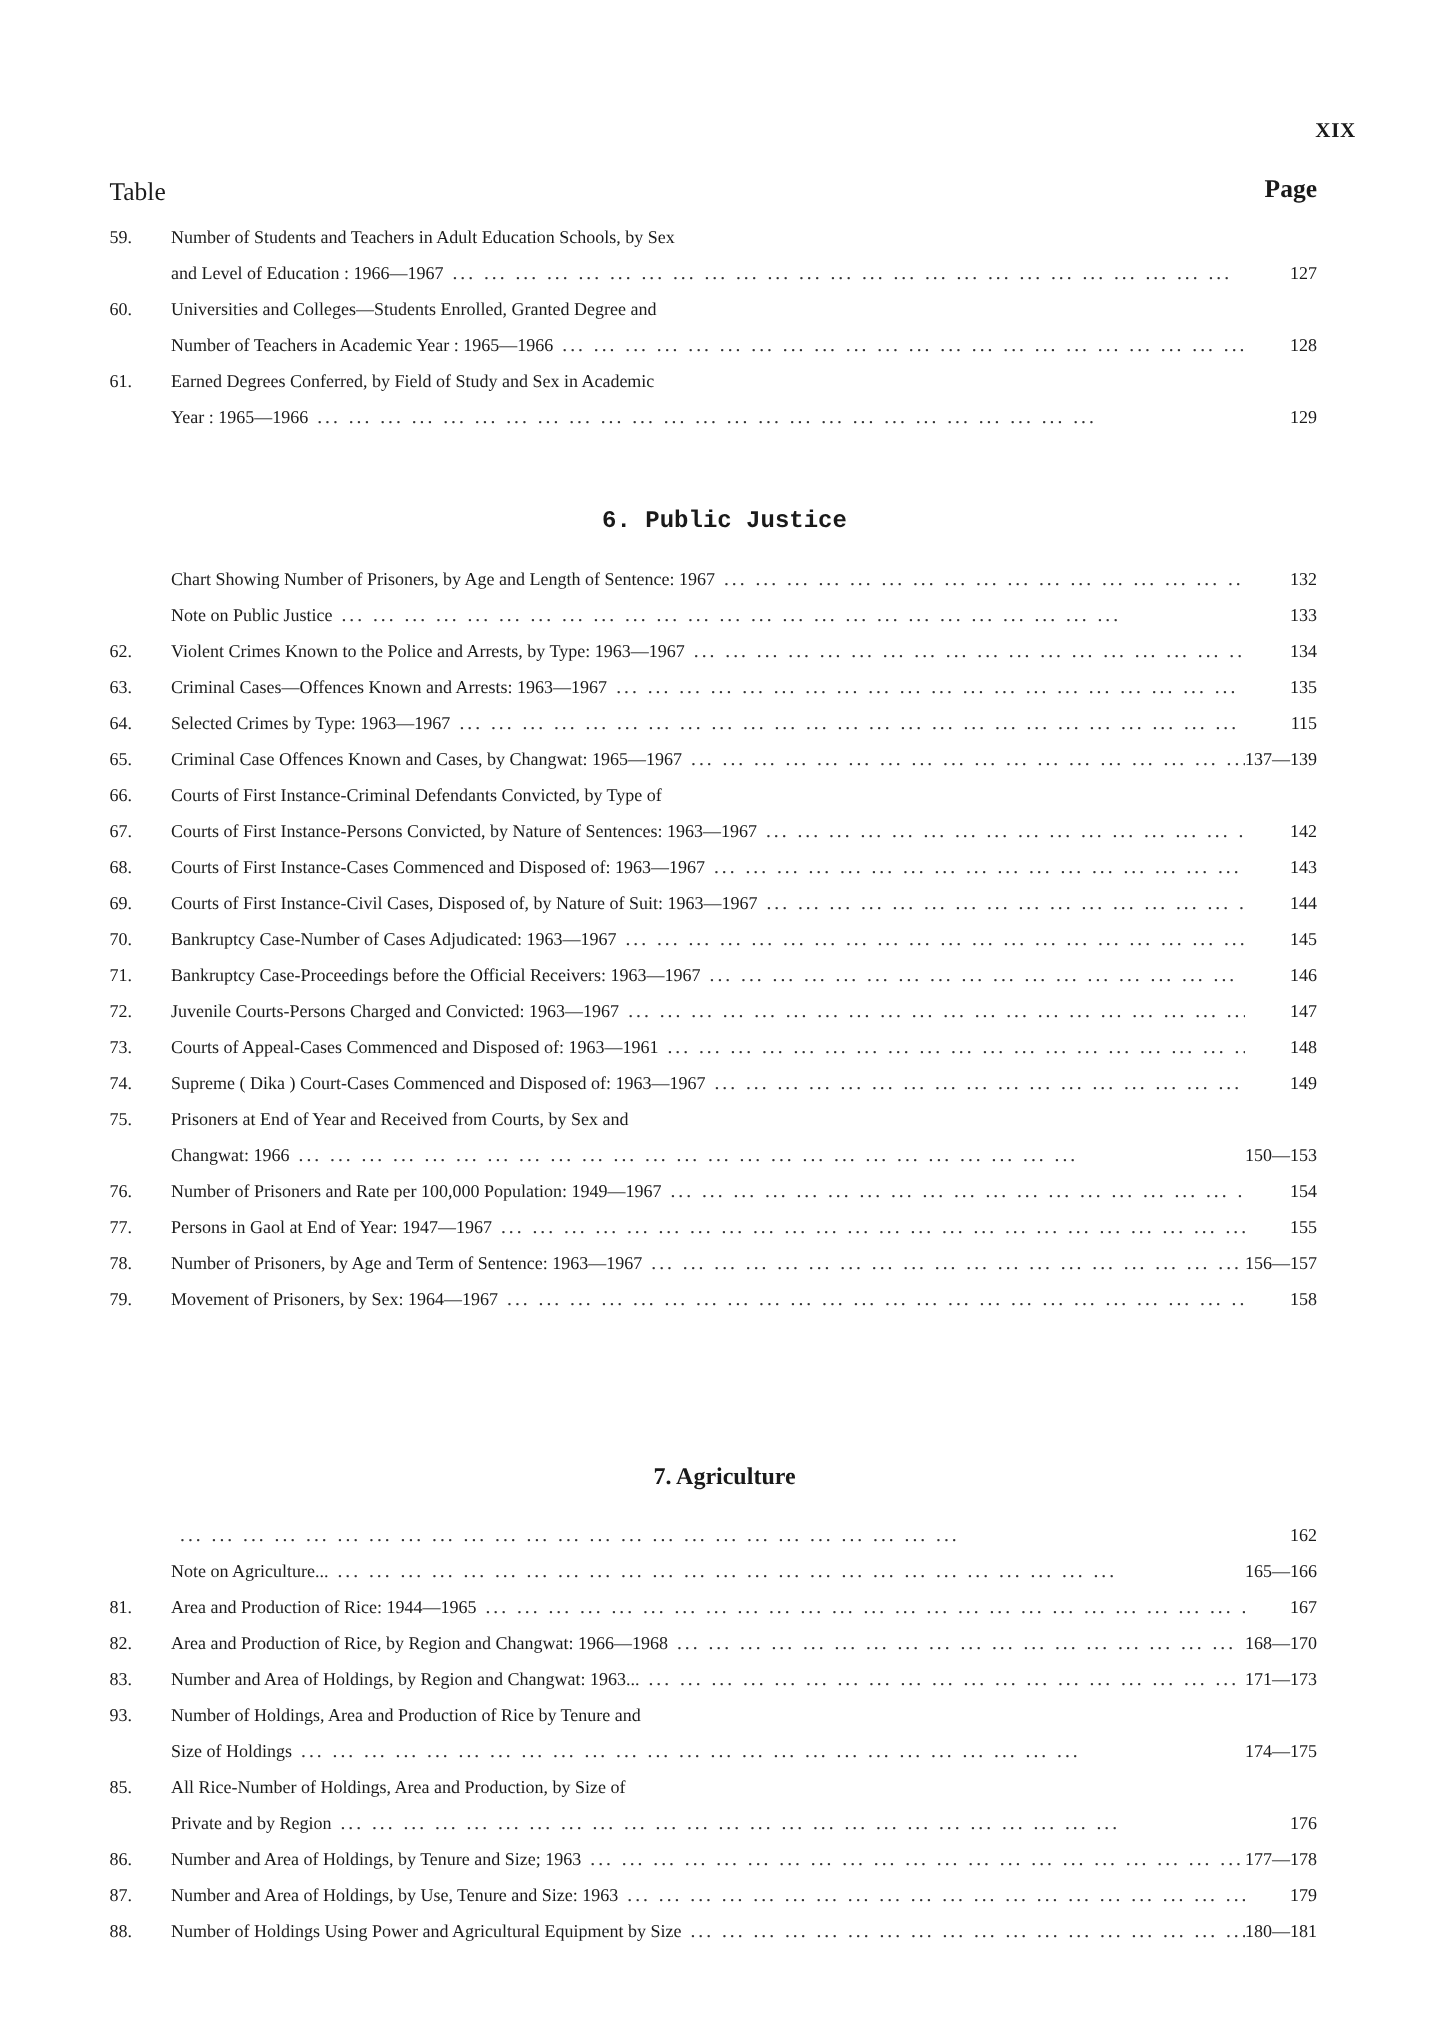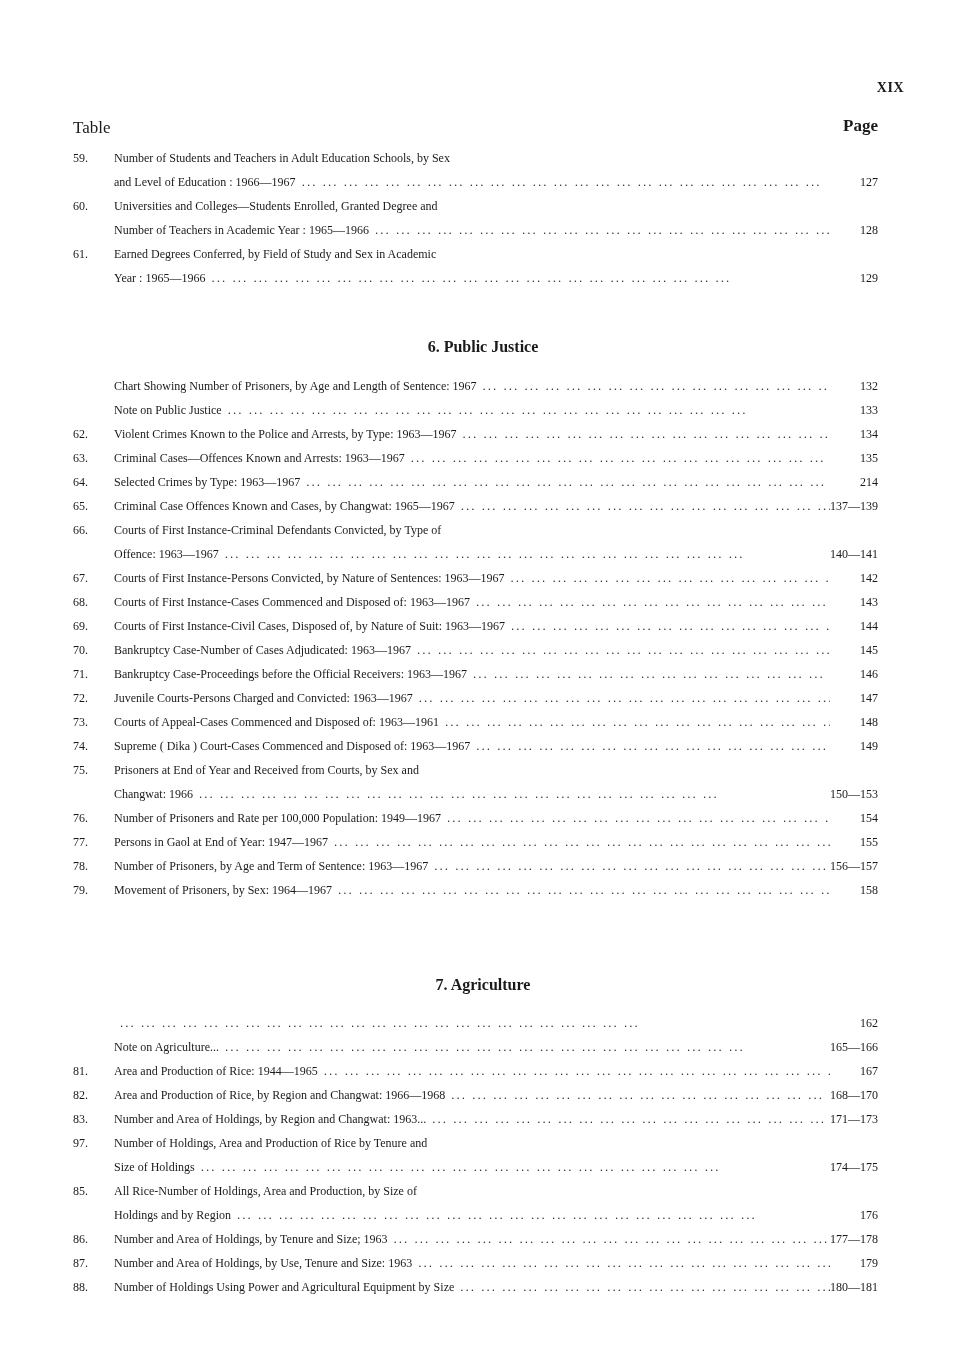--- a/index.html
+++ b/index.html
@@ -67,21 +67,21 @@
       <span class="num">61.</span>
       <div class="line"><span class="txt">Earned Degrees Conferred, by Field of Study and Sex in Academic</span></div>
       <div class="line lead">
         <span class="txt">Year  : 1965—1966</span>
         <span class="dots"></span>
         <span class="pg">129</span>
       </div>
     </div>
   </div>
 
-<div class="sec-title" style="top:338px;">6. Public Justice</div>
+<div class="sec-title" style="top:338px;font-family:Liberation Mono, monospace;">6. Public Justice</div>
 <div class="block" id="sec0-block" style="top:374px;">
     <div class="entry">
       <span class="num"></span>
       <div class="line lead">
         <span class="txt">Chart Showing Number of Prisoners, by Age and Length of Sentence: 1967</span>
         <span class="dots"></span>
         <span class="pg">132</span>
       </div>
     </div>
     <div class="entry">
@@ -106,39 +106,34 @@
         <span class="txt">Criminal Cases—Offences Known and Arrests: 1963—1967</span>
         <span class="dots"></span>
         <span class="pg">135</span>
       </div>
     </div>
     <div class="entry">
       <span class="num">64.</span>
       <div class="line lead">
         <span class="txt">Selected Crimes by Type: 1963—1967</span>
         <span class="dots"></span>
-        <span class="pg">214</span>
+        <span class="pg">115</span>
       </div>
     </div>
     <div class="entry">
       <span class="num">65.</span>
       <div class="line lead">
         <span class="txt">Criminal Case Offences Known and Cases, by Changwat: 1965—1967</span>
         <span class="dots"></span>
         <span class="pg">137—139</span>
       </div>
     </div>
     <div class="entry">
       <span class="num">66.</span>
       <div class="line"><span class="txt">Courts of First Instance-Criminal Defendants Convicted, by Type of</span></div>
-      <div class="line lead">
-        <span class="txt">Offence: 1963—1967</span>
-        <span class="dots"></span>
-        <span class="pg">140—141</span>
-      </div>
     </div>
     <div class="entry">
       <span class="num">67.</span>
       <div class="line lead">
         <span class="txt">Courts of First Instance-Persons Convicted, by Nature of Sentences: 1963—1967</span>
         <span class="dots"></span>
         <span class="pg">142</span>
       </div>
     </div>
     <div class="entry">
@@ -275,33 +270,33 @@
     </div>
     <div class="entry">
       <span class="num">83.</span>
       <div class="line lead">
         <span class="txt">Number and Area of Holdings, by Region and Changwat: 1963...</span>
         <span class="dots"></span>
         <span class="pg">171—173</span>
       </div>
     </div>
     <div class="entry">
-      <span class="num">97.</span>
+      <span class="num">93.</span>
       <div class="line"><span class="txt">Number of Holdings, Area and Production of Rice by Tenure and</span></div>
       <div class="line lead">
         <span class="txt">Size of Holdings</span>
         <span class="dots"></span>
         <span class="pg">174—175</span>
       </div>
     </div>
     <div class="entry">
       <span class="num">85.</span>
       <div class="line"><span class="txt">All Rice-Number of Holdings, Area and Production, by Size of</span></div>
       <div class="line lead">
-        <span class="txt">Holdings and by Region</span>
+        <span class="txt">Private and by Region</span>
         <span class="dots"></span>
         <span class="pg">176</span>
       </div>
     </div>
     <div class="entry">
       <span class="num">86.</span>
       <div class="line lead">
         <span class="txt">Number and Area of Holdings, by Tenure and Size; 1963</span>
         <span class="dots"></span>
         <span class="pg">177—178</span>

